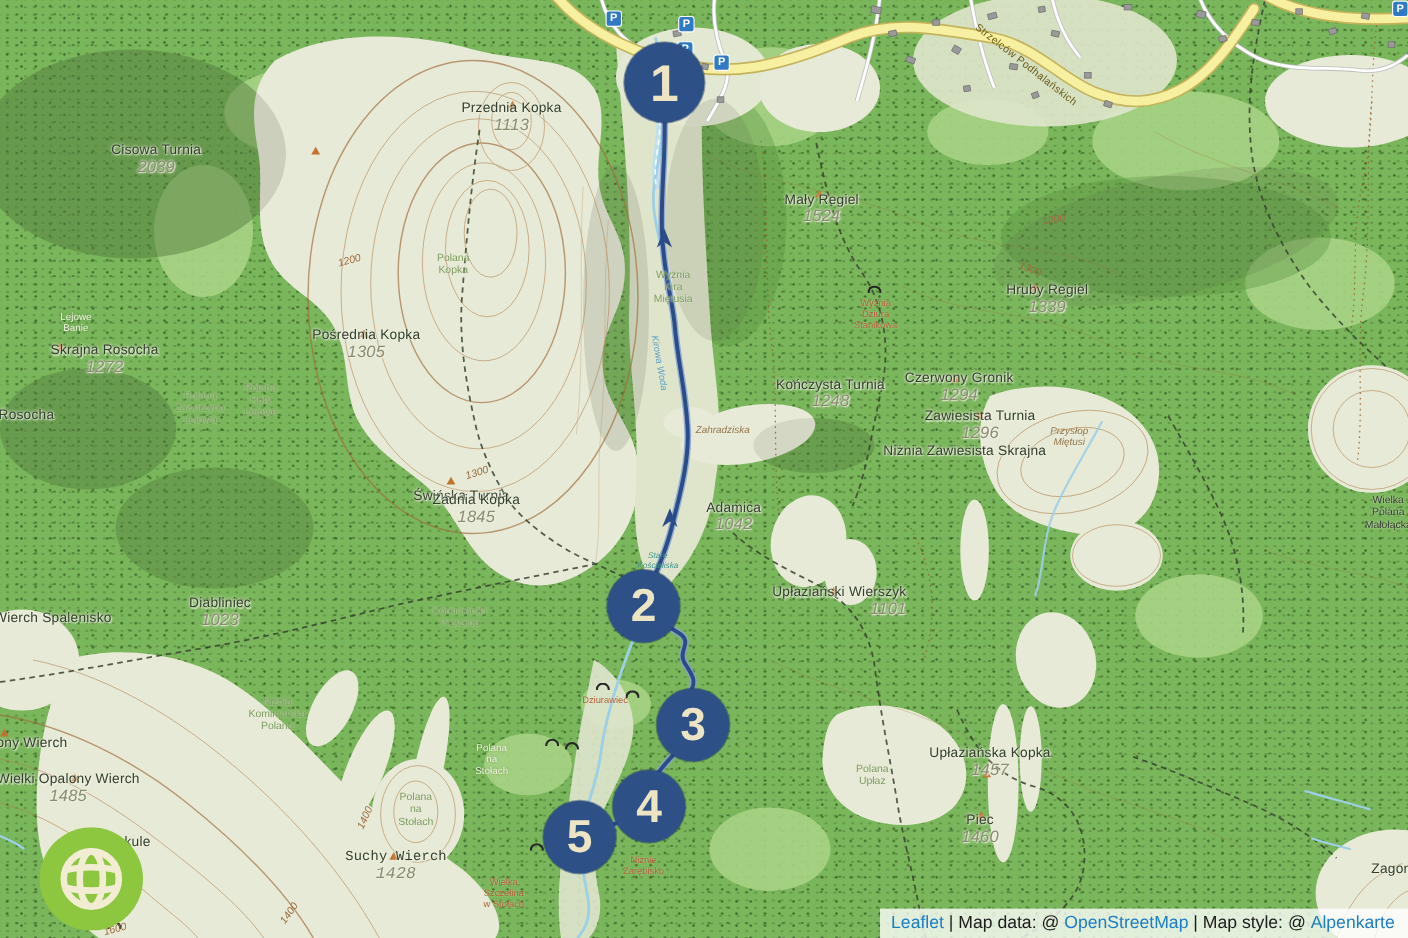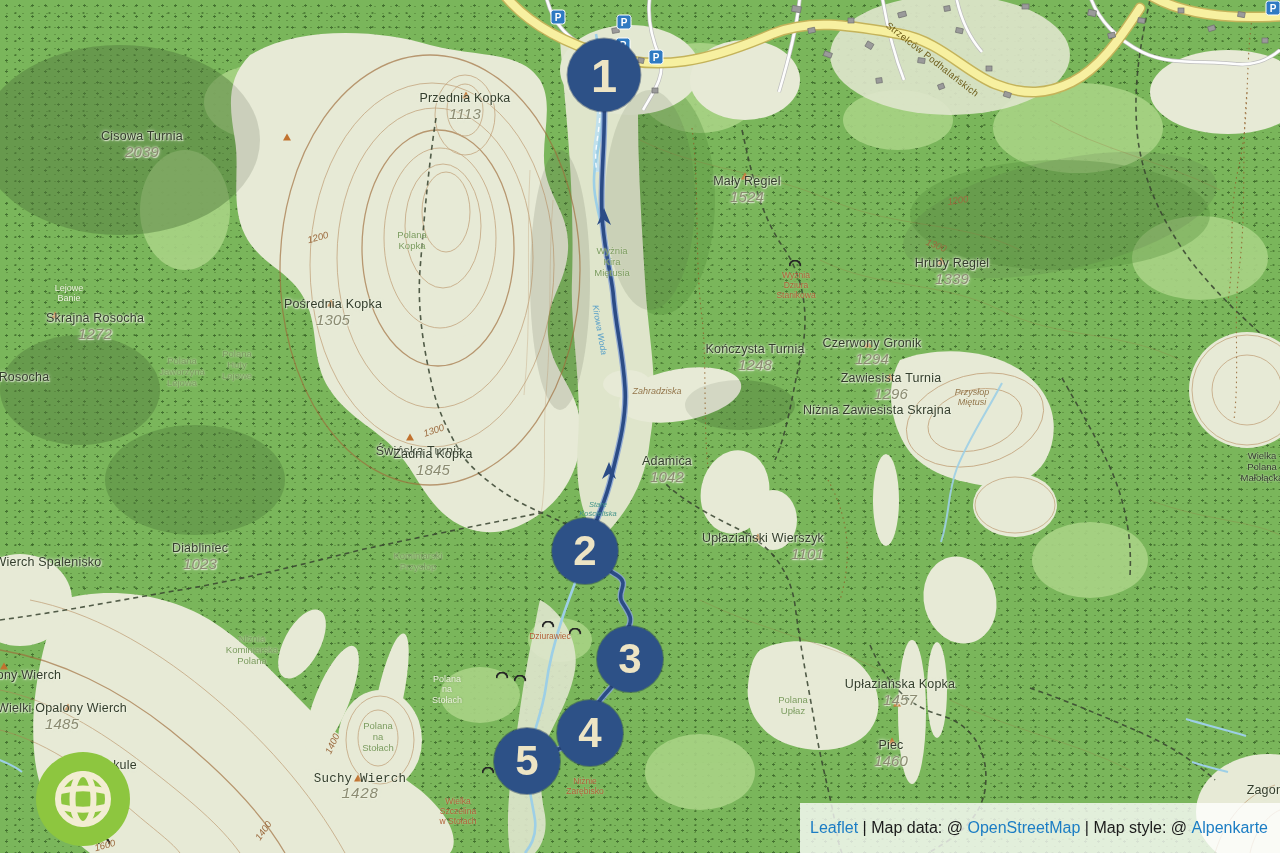--- a/index.html
+++ b/index.html
@@ -38,21 +38,21 @@
            background:#2f7ac2;border:1px solid #fff;border-radius:3px;color:#fff;
            font-size:10px;font-weight:bold;display:flex;align-items:center;
            justify-content:center;z-index:6;line-height:1;}
   .tri{position:absolute;width:0;height:0;border-left:4px solid transparent;
        border-right:4px solid transparent;border-bottom:7px solid #c1722f;
        transform:translate(-50%,-50%);z-index:4;}
   .cavesym{position:absolute;width:9px;height:5px;border:2px solid #262626;
            border-bottom:none;border-radius:9px 9px 0 0;
            transform:translate(-50%,-50%);z-index:4;}
   #logo{position:absolute;left:36px;top:752px;width:94px;height:94px;z-index:25;}
-  #attribution{position:absolute;right:0;bottom:0;height:50px;display:flex;
+  #attribution{position:absolute;right:0;bottom:0;height:27px;display:flex;
                align-items:center;padding:0 12px 0 10px;background:rgba(255,255,255,.78);
                font-size:16px;color:#1b1b1b;z-index:30;white-space:pre;}
   #attribution .link{color:#1b7dc4;cursor:pointer;}
 </style>
 </head>
 <body>
 
 <div id="map">
 
   <svg id="vec" width="1280" height="853" viewBox="0 0 1280 853">

